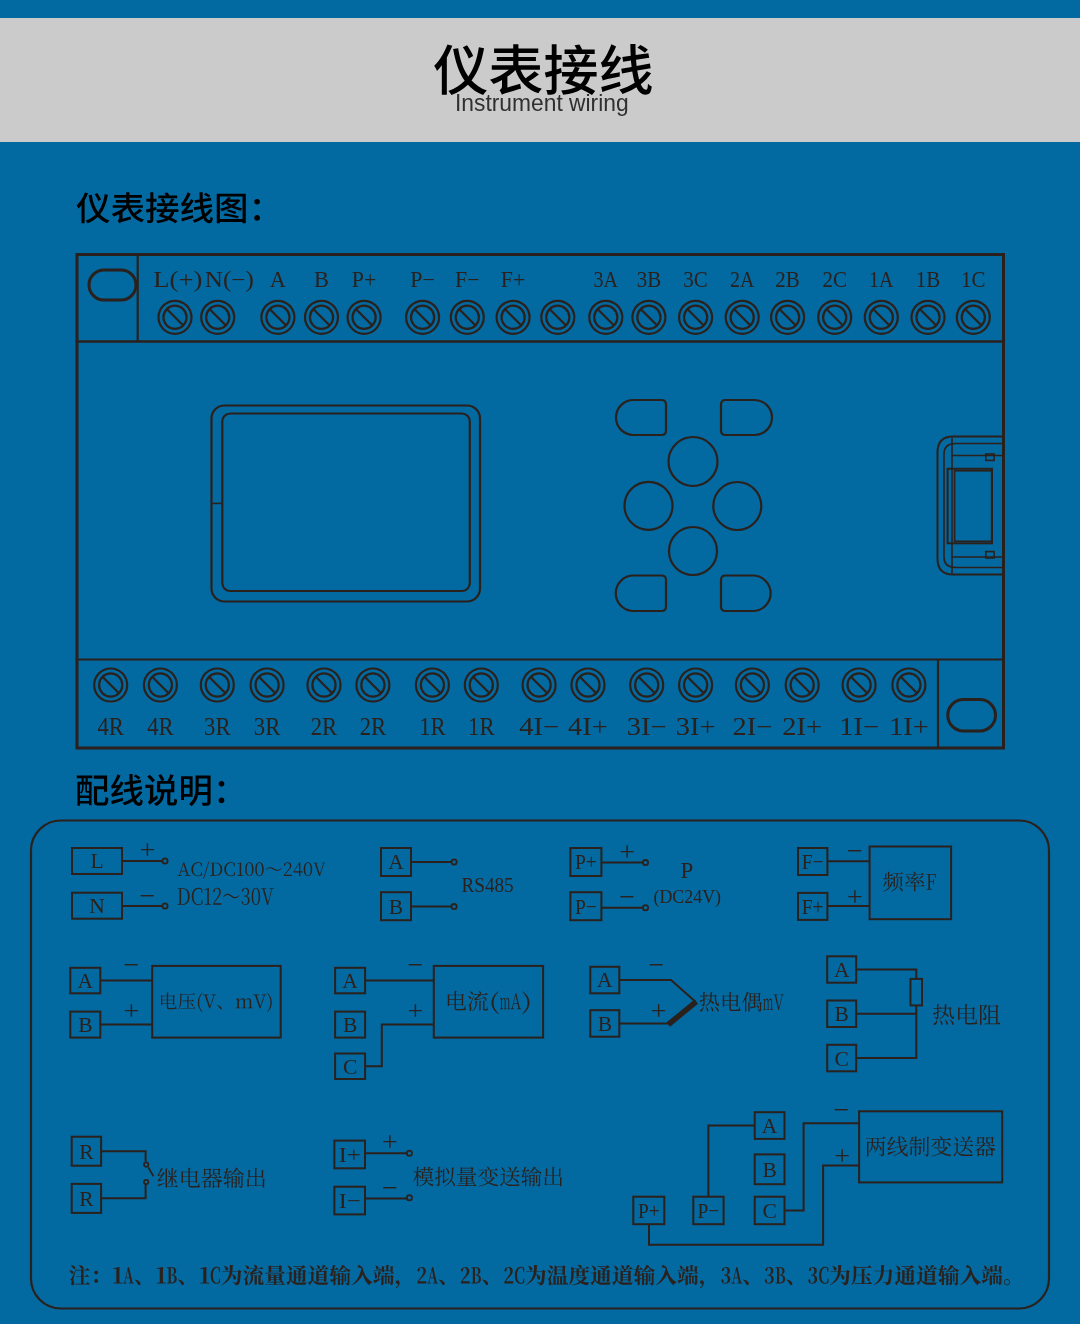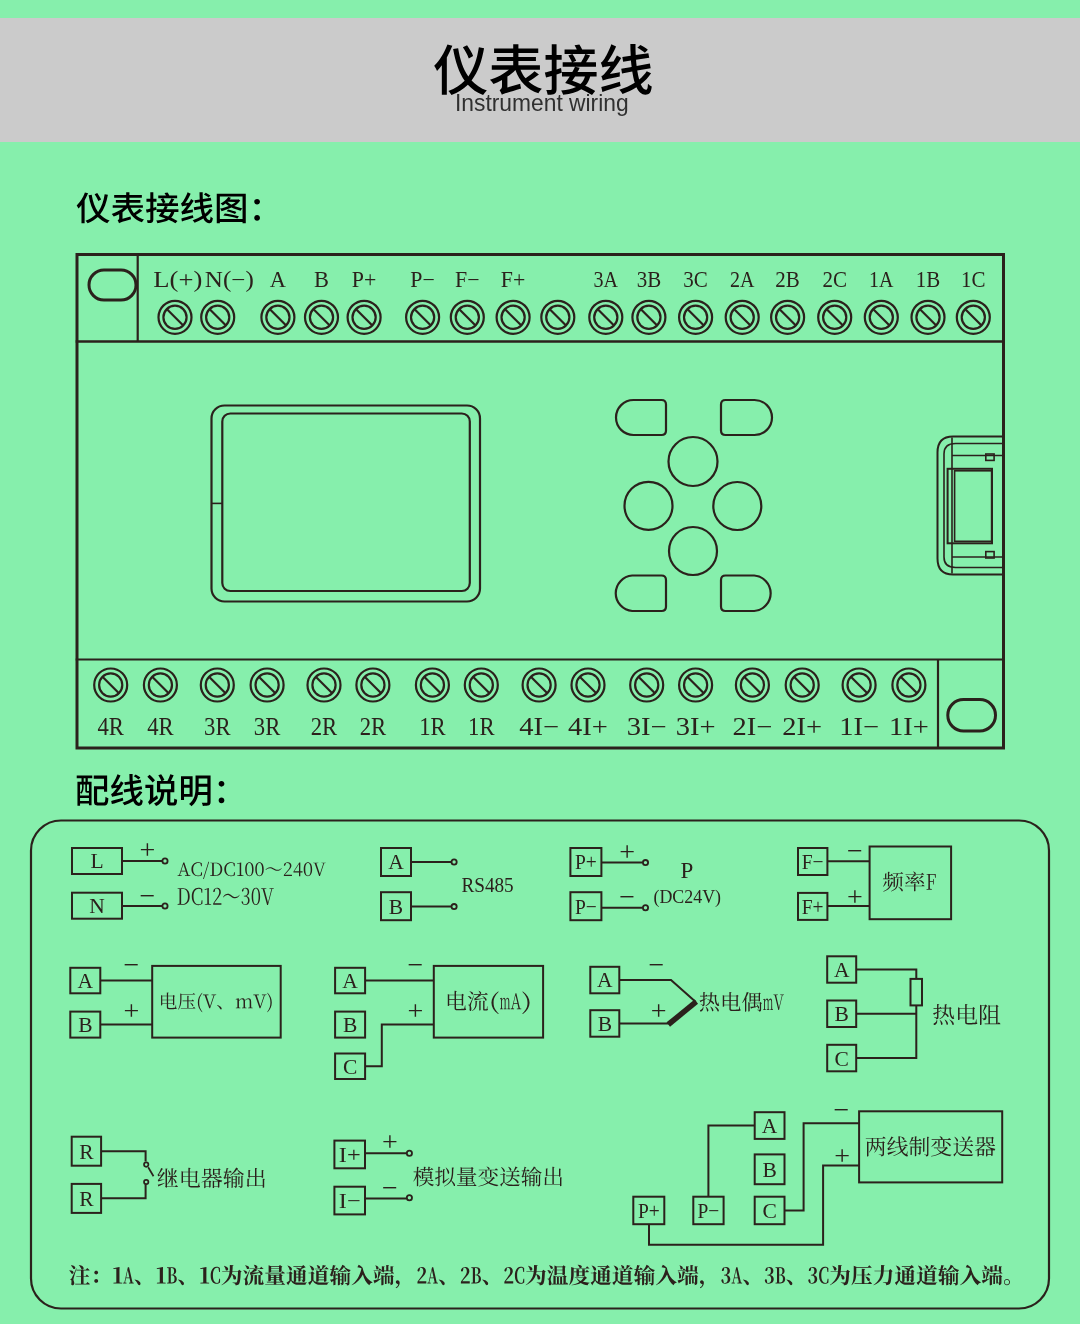--- a/index.html
+++ b/index.html
@@ -1,14 +1,14 @@
 <!DOCTYPE html>
 <html><head><meta charset="utf-8"><title>Instrument wiring</title><style>
 html,body{margin:0;padding:0;background:#ffffff;}
-#page{position:relative;width:1080px;height:1324px;overflow:hidden;background:#86efac;font-family:"Liberation Serif",serif;}
+#page{position:relative;width:1080px;height:1324px;overflow:hidden;background:#0369a1;font-family:"Liberation Serif",serif;}
 #art{position:absolute;left:0;top:0;}
 </style></head><body>
 <div id="page">
 <svg id="art" width="1080" height="1324" viewBox="0 0 1080 1324" fill="none">
 <defs>
 <g id="scw" stroke="#2b211c" stroke-width="2.2" fill="none">
           <circle r="16.5"></circle>
           <circle r="11.6"></circle>
           <line x1="-8.5" y1="-8.5" x2="8.5" y2="8.5"></line>
         </g>

